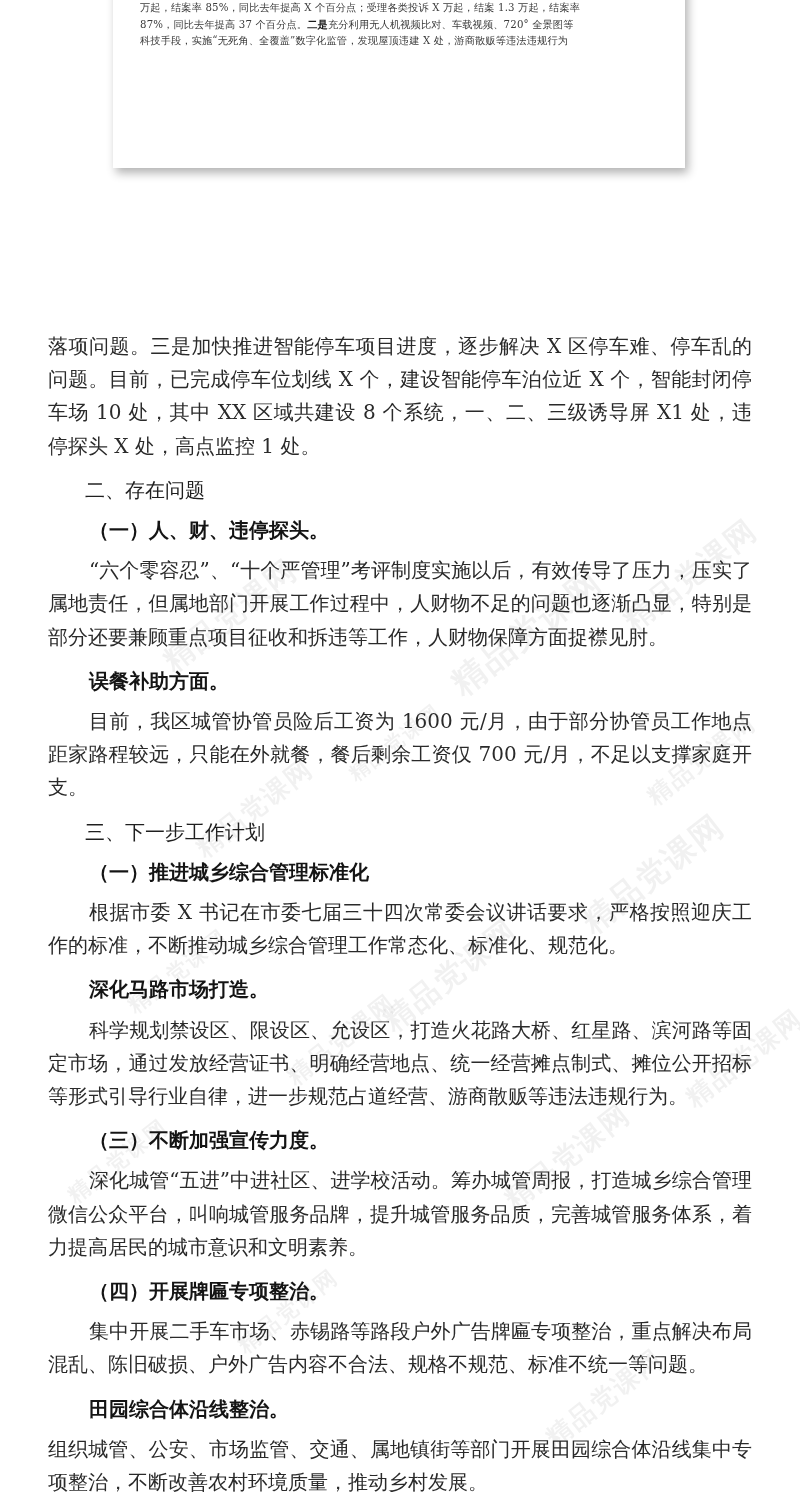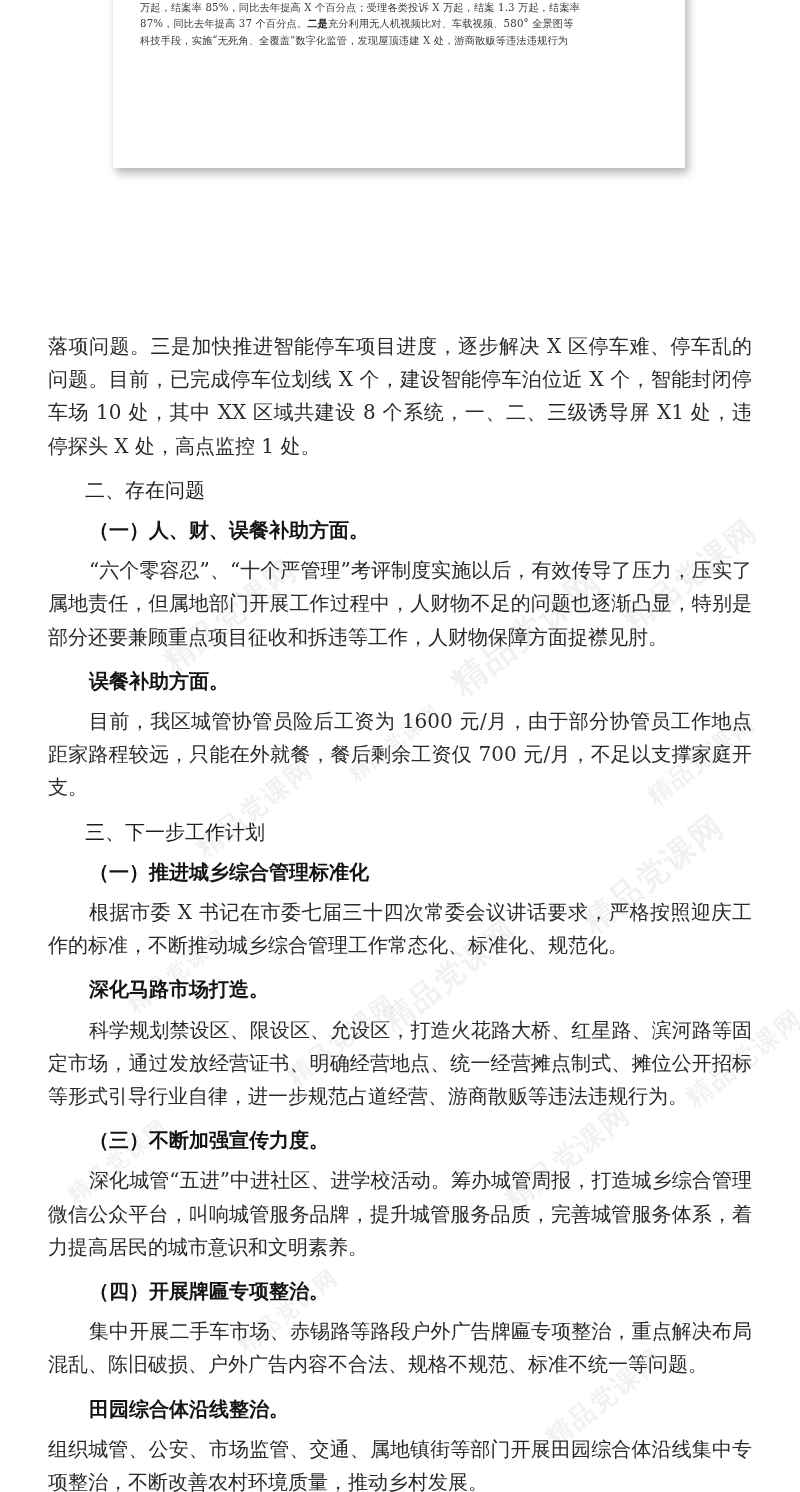--- a/index.html
+++ b/index.html
@@ -44,21 +44,21 @@
   }
   .preview-line {
     font-size: 10.2px;
     line-height: 16.2px;
     letter-spacing: 0.15px;
     color: #3a3a3a;
     white-space: nowrap;
     text-align: justify;
     font-family: "DejaVu Serif", "Liberation Serif", serif;
   }
-  .preview-line b { font-weight: 700; color: #1c1c1c; font-family: Liberation Mono, monospace; }
+  .preview-line b { font-weight: 700; color: #1c1c1c; }
 
   
   #doc-body {
     position: absolute;
     left: 0;
     top: 330px;
     width: 800px;
   }
   .para {
     margin: 0;
@@ -119,32 +119,32 @@
     <div class="wm" style="left: 360px; top: 760px; font-size: 20px;">精品党课网</div>
     <div class="wm" style="left: 80px; top: 1180px; font-size: 22px;">精品党课网</div>
     <div class="wm" style="left: 560px; top: 1420px; font-size: 26px;">精品党课网</div>
     <div class="wm" style="left: 250px; top: 1330px; font-size: 22px;">精品党课网</div>
   </div>
 
 <div id="preview-card-area">
   <div id="preview-card">
     <div id="preview-card-inner">
         <div class="preview-line"><span>万起，结案率 85%，同比去年提高 X 个百分点；受理各类投诉 X 万起，结案 1.3 万起，结案率</span></div>
-        <div class="preview-line"><span>87%，同比去年提高 37 个百分点。</span><b>二是</b><span>充分利用无人机视频比对、车载视频、580° 全景图等</span></div>
+        <div class="preview-line"><span>87%，同比去年提高 37 个百分点。</span><b>二是</b><span>充分利用无人机视频比对、车载视频、720° 全景图等</span></div>
         <div class="preview-line"><span>科技手段，实施“无死角、全覆盖”数字化监管，发现屋顶违建 X 处，游商散贩等违法违规行为</span></div>
       </div>
   </div>
 </div>
 
 <div id="doc-body">
     <p class="para">落项问题。三是加快推进智能停车项目进度，逐步解决 X 区停车难、停车乱的问题。目前，已完成停车位划线 X 个，建设智能停车泊位近 X 个，智能封闭停车场 10 处，其中 XX 区域共建设 8 个系统，一、二、三级诱导屏 X1 处，违停探头 X 处，高点监控 1 处。</p>
     <div class="gap-md"></div>
     <p class="para head indent">二、存在问题</p>
     <div class="gap-sm"></div>
-    <p class="para bold indent">（一）人、财、误餐补助方面。</p>
+    <p class="para bold indent">（一）人、财、违停探头。</p>
     <div class="gap-sm"></div>
     <p class="para indent">“六个零容忍”、“十个严管理”考评制度实施以后，有效传导了压力，压实了属地责任，但属地部门开展工作过程中，人财物不足的问题也逐渐凸显，特别是部分还要兼顾重点项目征收和拆违等工作，人财物保障方面捉襟见肘。</p>
     <div class="gap-md"></div>
     <p class="para bold indent">误餐补助方面。</p>
     <div class="gap-sm"></div>
     <p class="para indent">目前，我区城管协管员险后工资为 1600 元/月，由于部分协管员工作地点距家路程较远，只能在外就餐，餐后剩余工资仅 700 元/月，不足以支撑家庭开支。</p>
     <div class="gap-md"></div>
     <p class="para head indent">三、下一步工作计划</p>
     <div class="gap-sm"></div>
     <p class="para bold indent">（一）推进城乡综合管理标准化</p>

